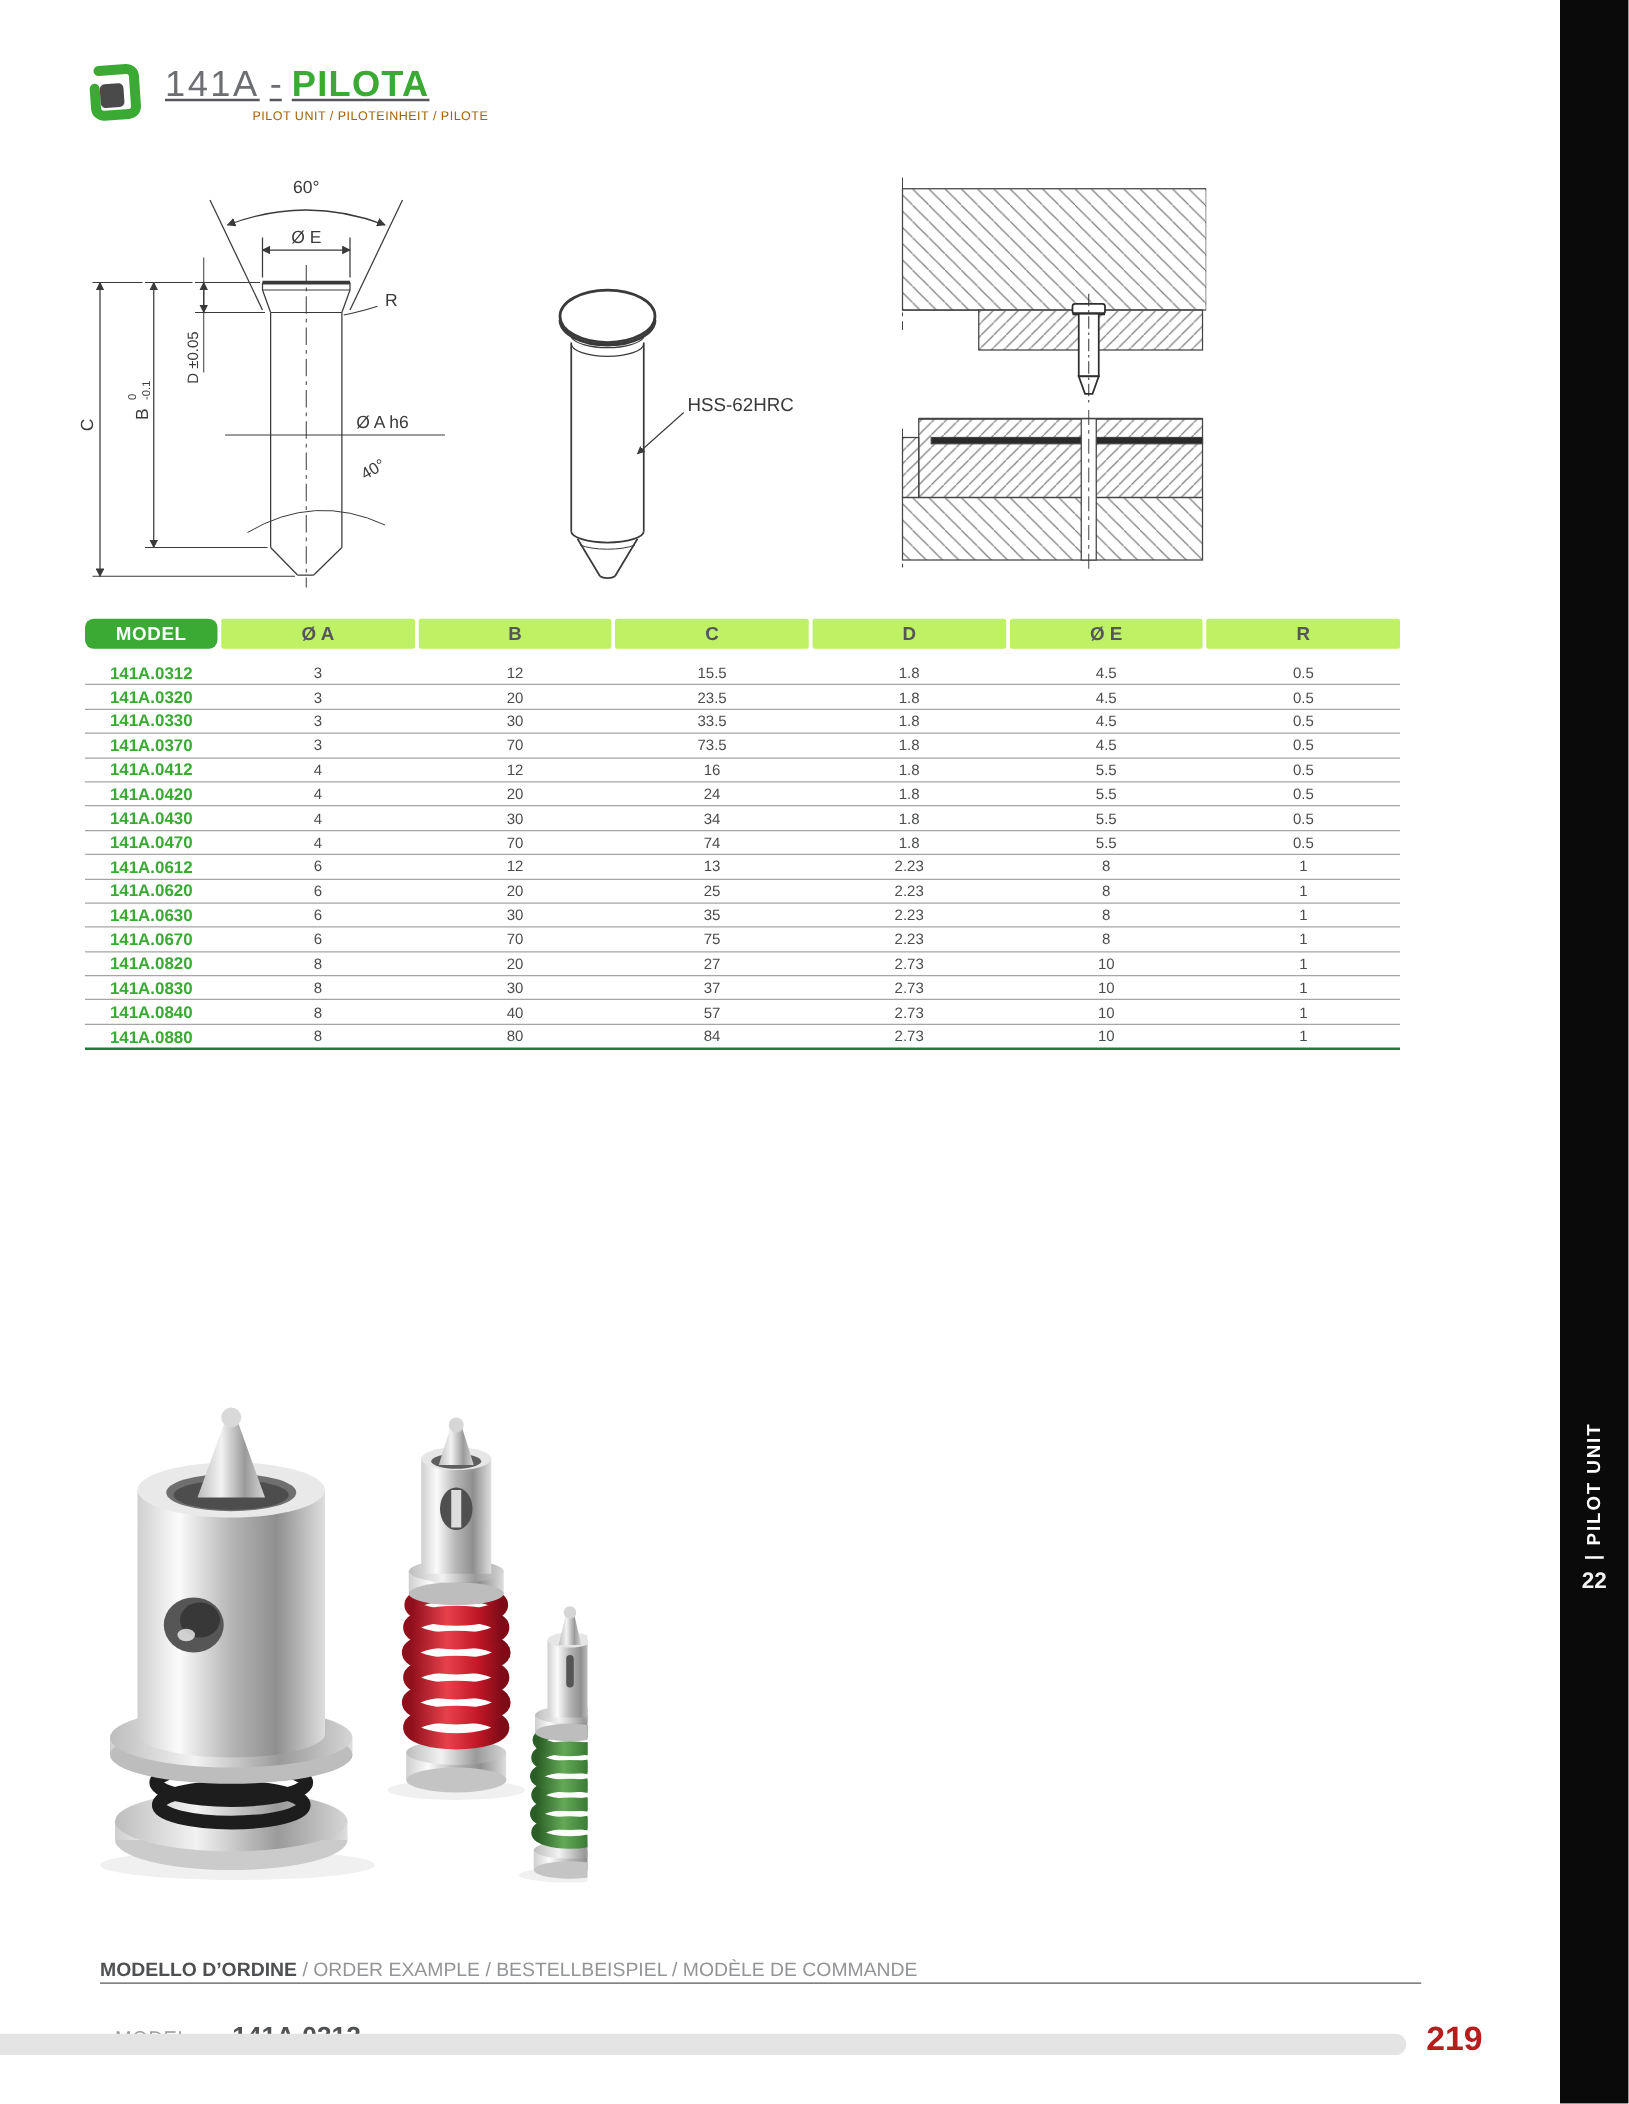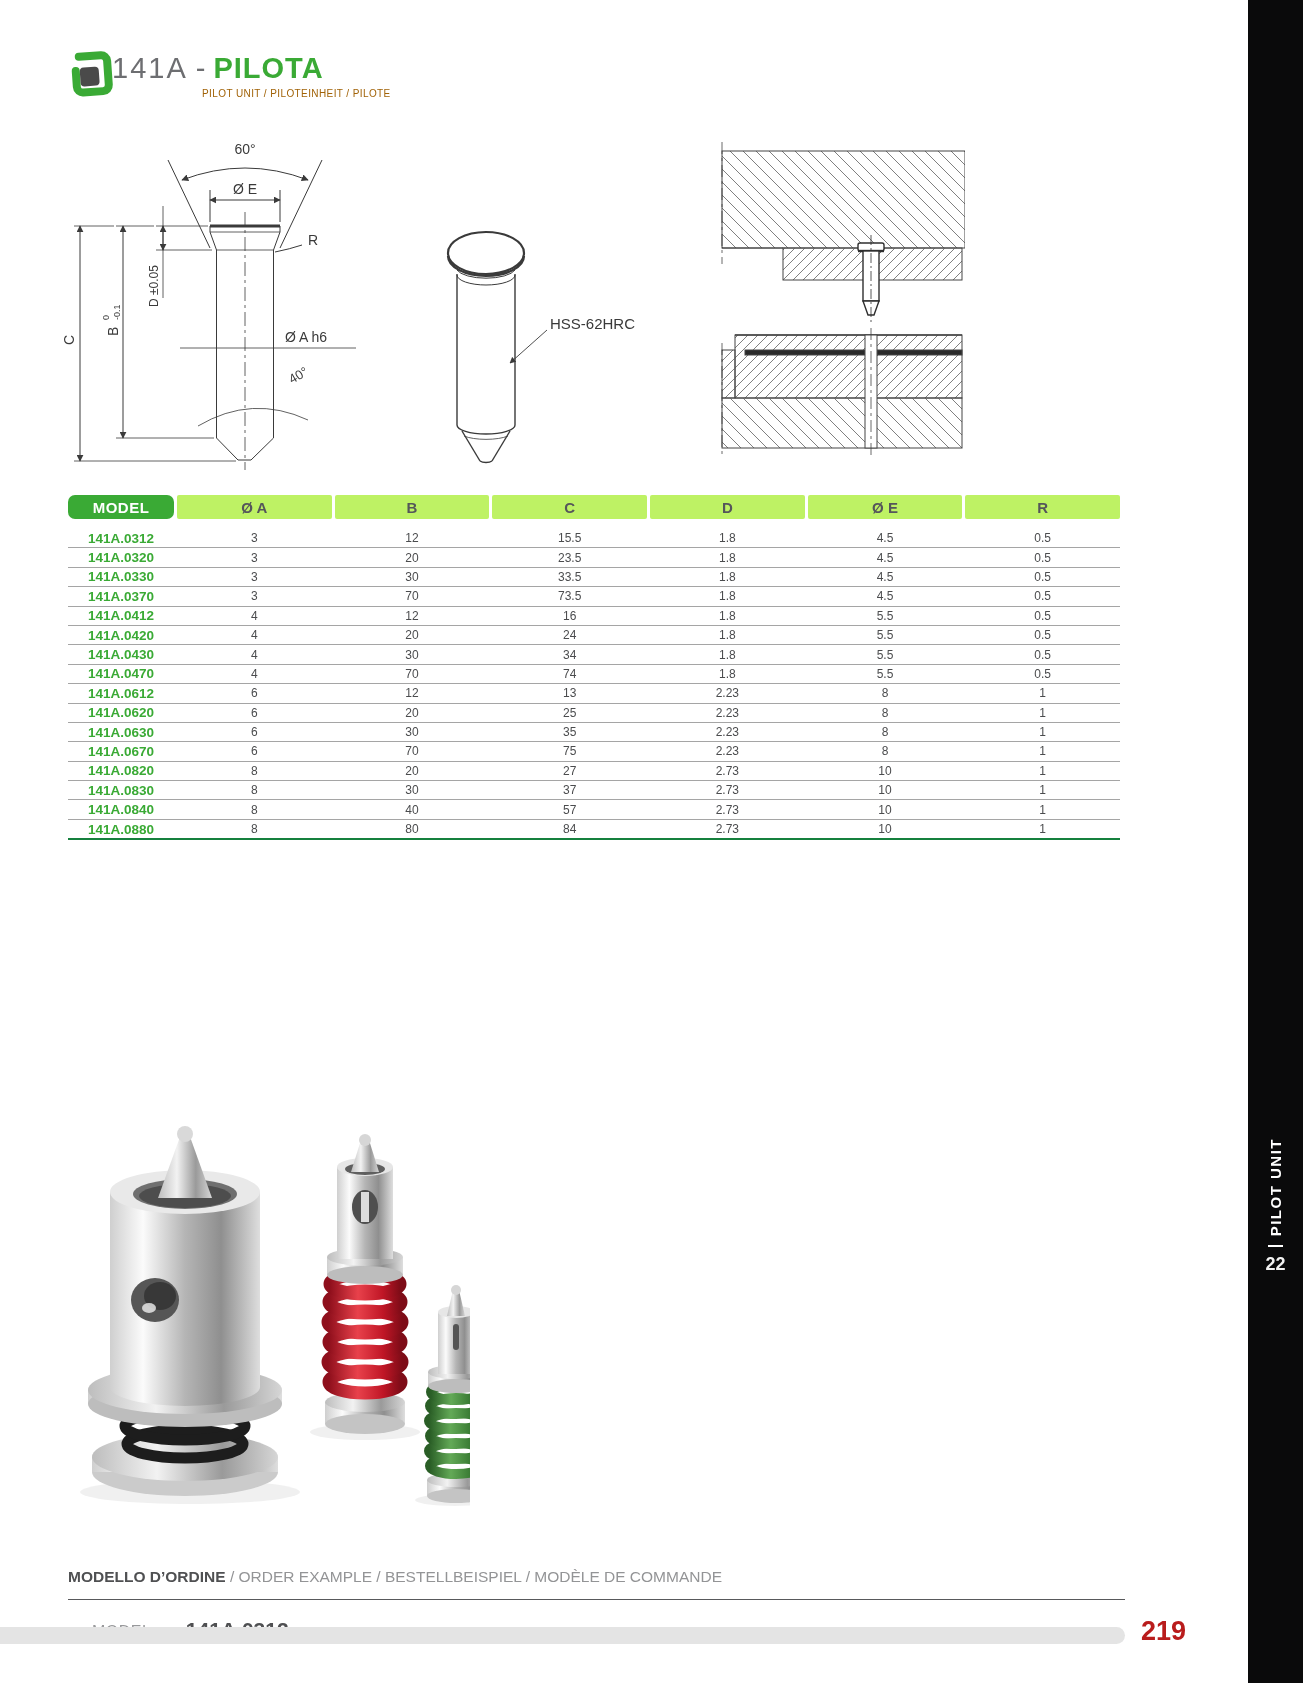--- a/index.html
+++ b/index.html
@@ -10,21 +10,21 @@
   .edgebar{position:absolute;right:0;top:0;width:55px;height:1683px;background:#0a0a0b;}
   .edgestack{position:absolute;top:1138px;left:0;width:55px;height:170px;
              display:flex;flex-direction:column;align-items:center;}
   .vertlabel{writing-mode:vertical-rl;transform:rotate(180deg);
              color:#fff;font-weight:bold;font-size:15px;letter-spacing:1.5px;white-space:nowrap;}
   .vertdash{width:15px;height:2px;background:#fff;margin:9px 0 7px 0;}
   .chapnum{color:#f2f2f2;font-weight:bold;font-size:18px;}
 
   
   .logo{position:absolute;left:66px;top:50px;width:48px;height:48px;}
-  .titlerow{position:absolute;left:112px;top:52px;font-size:29px;white-space:nowrap;}
+  .titlerow{position:absolute;left:132px;top:52px;font-size:29px;white-space:nowrap;text-decoration:underline;}
   .titlecode{color:#6d6e71;letter-spacing:2px;}
   .titledash{color:#6d6e71;margin:0 8px;}
   .titlename{color:#3aaa35;font-weight:bold;letter-spacing:1px;}
   .subtitle{position:absolute;left:202px;top:88px;font-size:10px;color:#a16207;letter-spacing:0.4px;}
 
   
   .drawA{position:absolute;left:60px;top:128px;}
   .drawB{position:absolute;left:400px;top:190px;}
   .drawC{position:absolute;left:665px;top:138px;}
   svg text{font-family:"Liberation Sans",sans-serif;fill:#3a3a3a;stroke:none;}
@@ -38,22 +38,22 @@
   .tbody .trow{display:grid;grid-template-columns:106px repeat(6,1fr);column-gap:3px;
                height:18.4px;align-items:center;border-bottom:1px solid #a5a5a5;}
   .tbody .trow:last-child{border-bottom:2px solid #15803d;}
   .cell{font-size:12px;color:#4b4c4e;text-align:center;}
   .cell.model{color:#3aaa35;font-weight:bold;font-size:13.5px;}
 
   
   .photo{position:absolute;left:70px;top:1072px;}
 
   
-  .orderhead{position:absolute;left:68px;top:1568px;width:1057px;font-size:15.5px;
-             border-bottom:1.5px solid #58595b;padding-bottom:13px;white-space:nowrap;}
+  .orderhead{position:absolute;left:80px;top:1568px;width:1057px;font-size:15.5px;
+             border-bottom:1.5px solid #58595b;padding-bottom:0;white-space:nowrap;}
   .orderbold{color:#4f5052;font-weight:bold;}
   .orderrest{color:#939496;}
   .modelline{position:absolute;left:70px;top:1618px;white-space:nowrap;margin-left:22px;}
   .modellabel{color:#98999b;font-size:16px;letter-spacing:0.5px;}
   .modelvalue{color:#4f5052;font-size:21px;font-weight:bold;margin-left:30px;}
   .bottombar{position:absolute;left:0;top:1627px;width:1125px;height:17px;background:#e4e4e4;
              border-radius:0 9px 9px 0;}
   .pagenum{position:absolute;left:1141px;top:1616px;font-size:27px;font-weight:bold;color:#b91c1c;}
 </style>
 </head>

